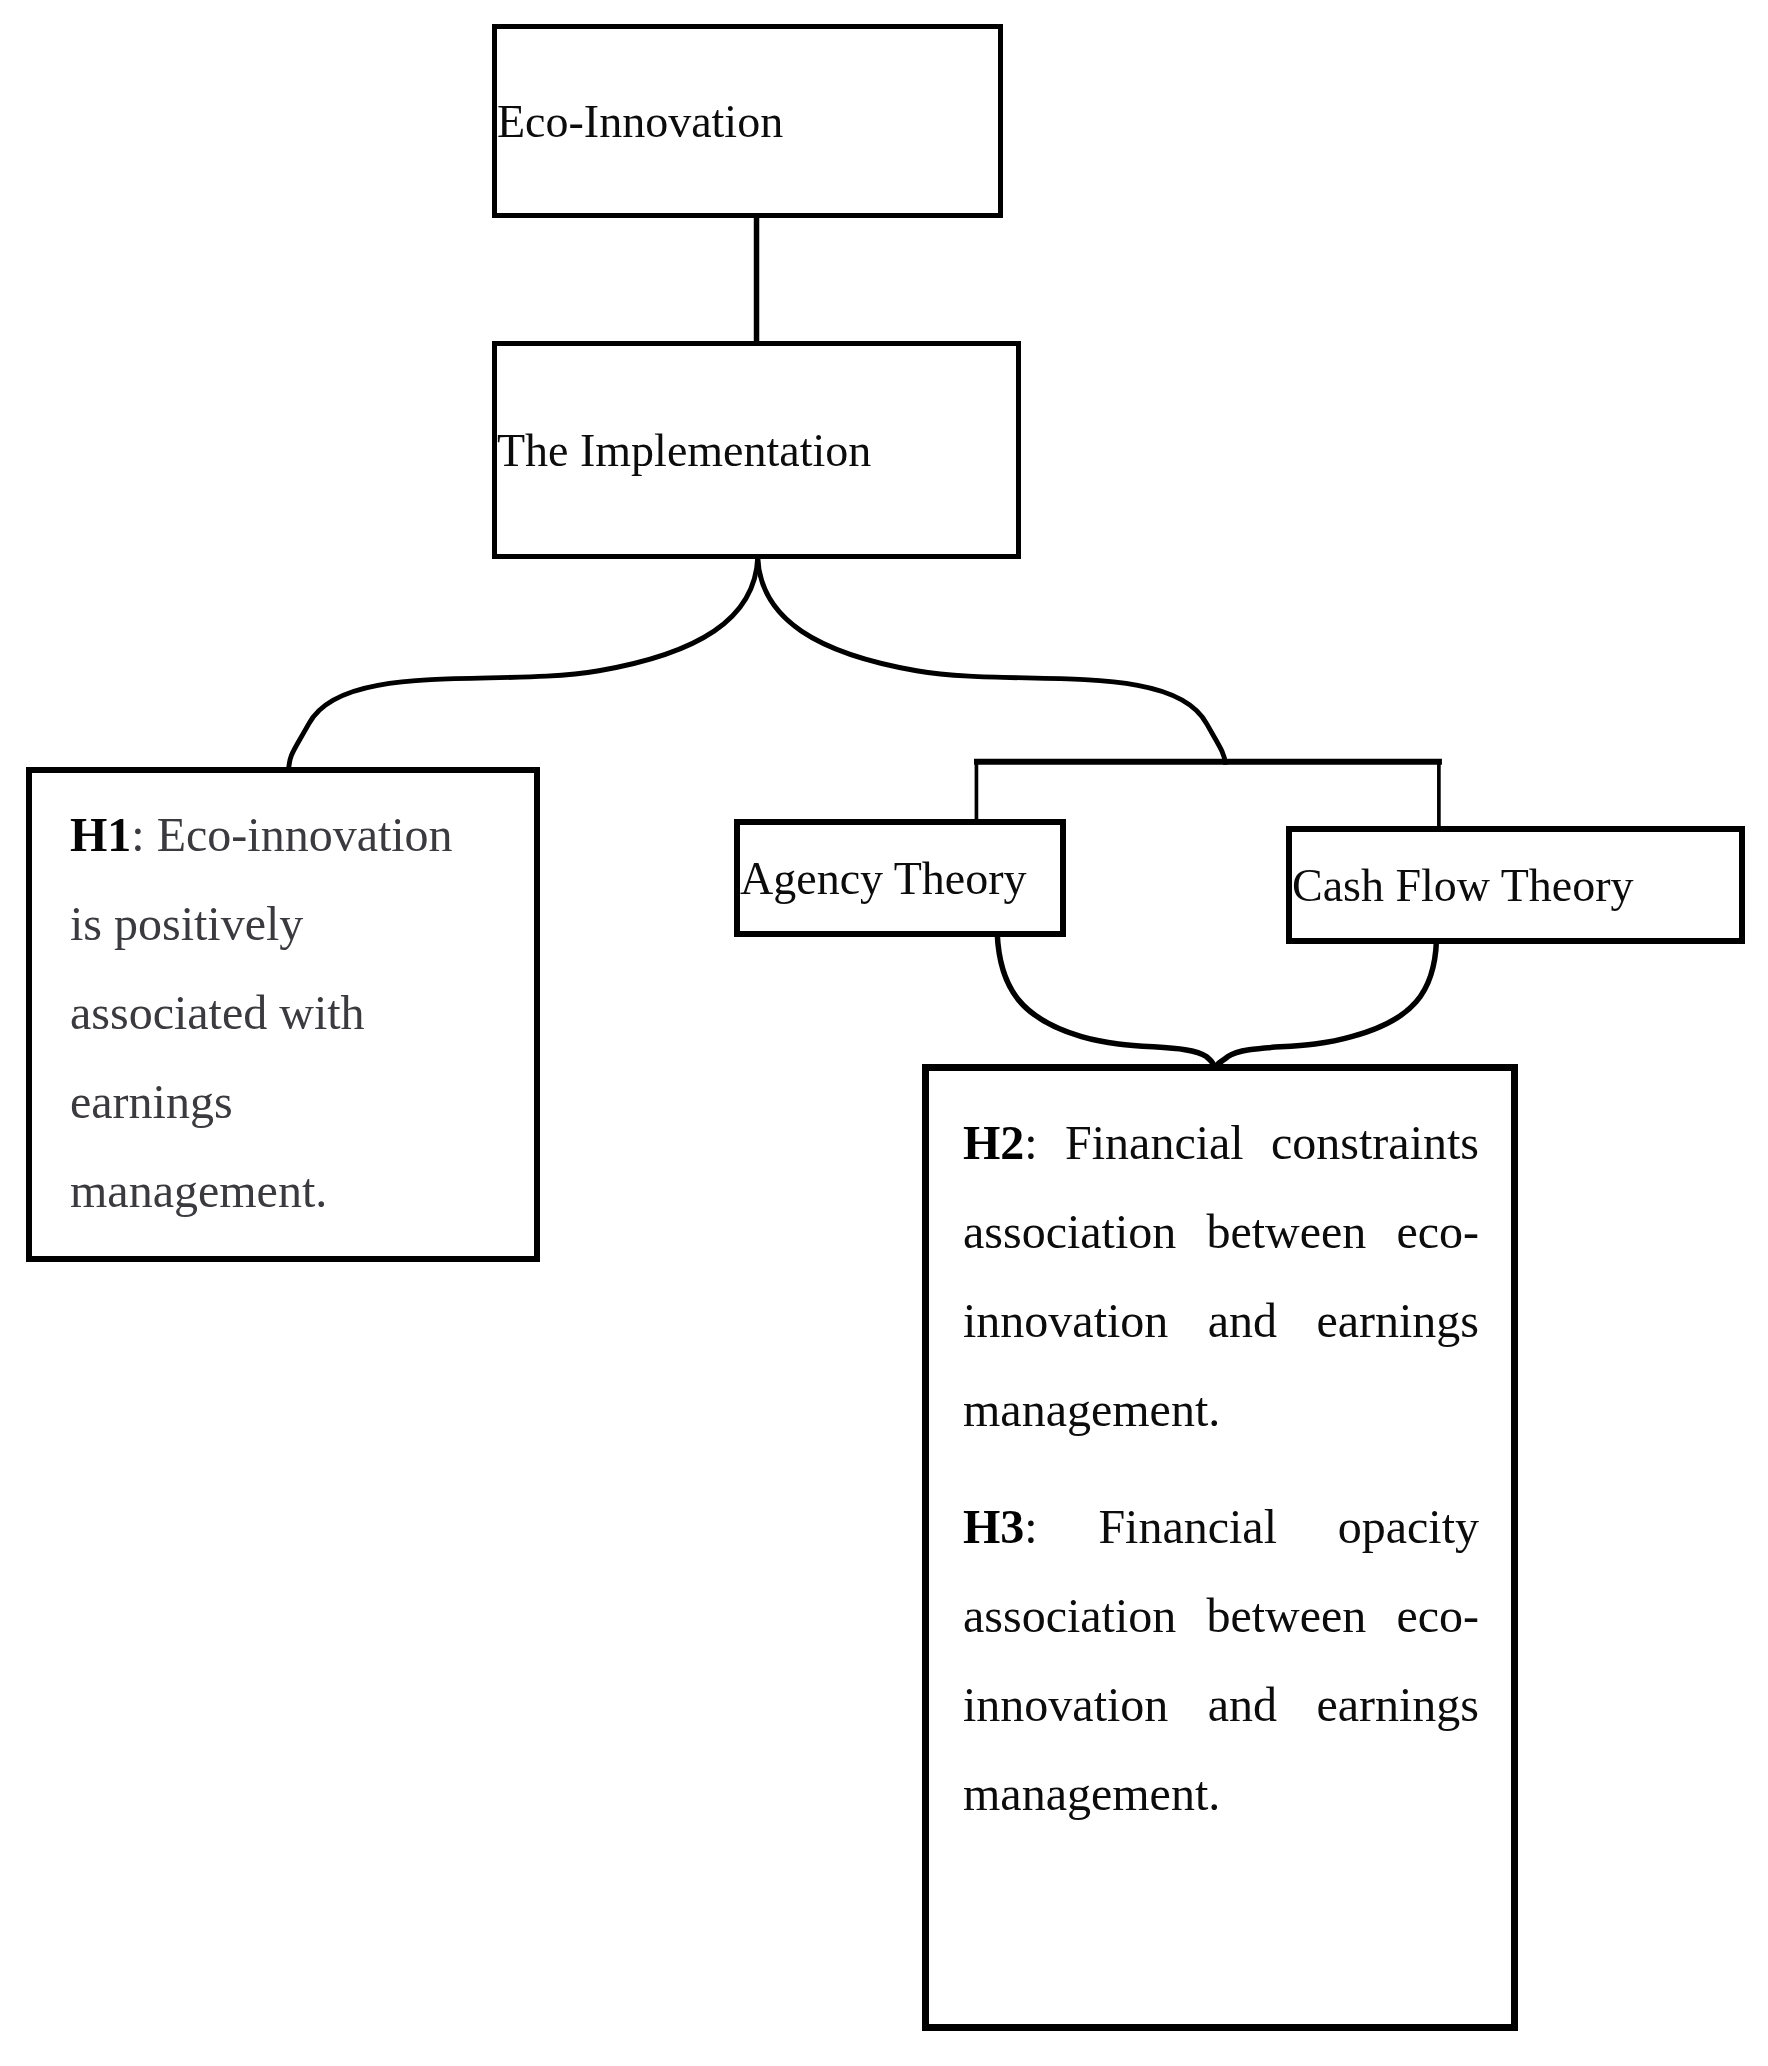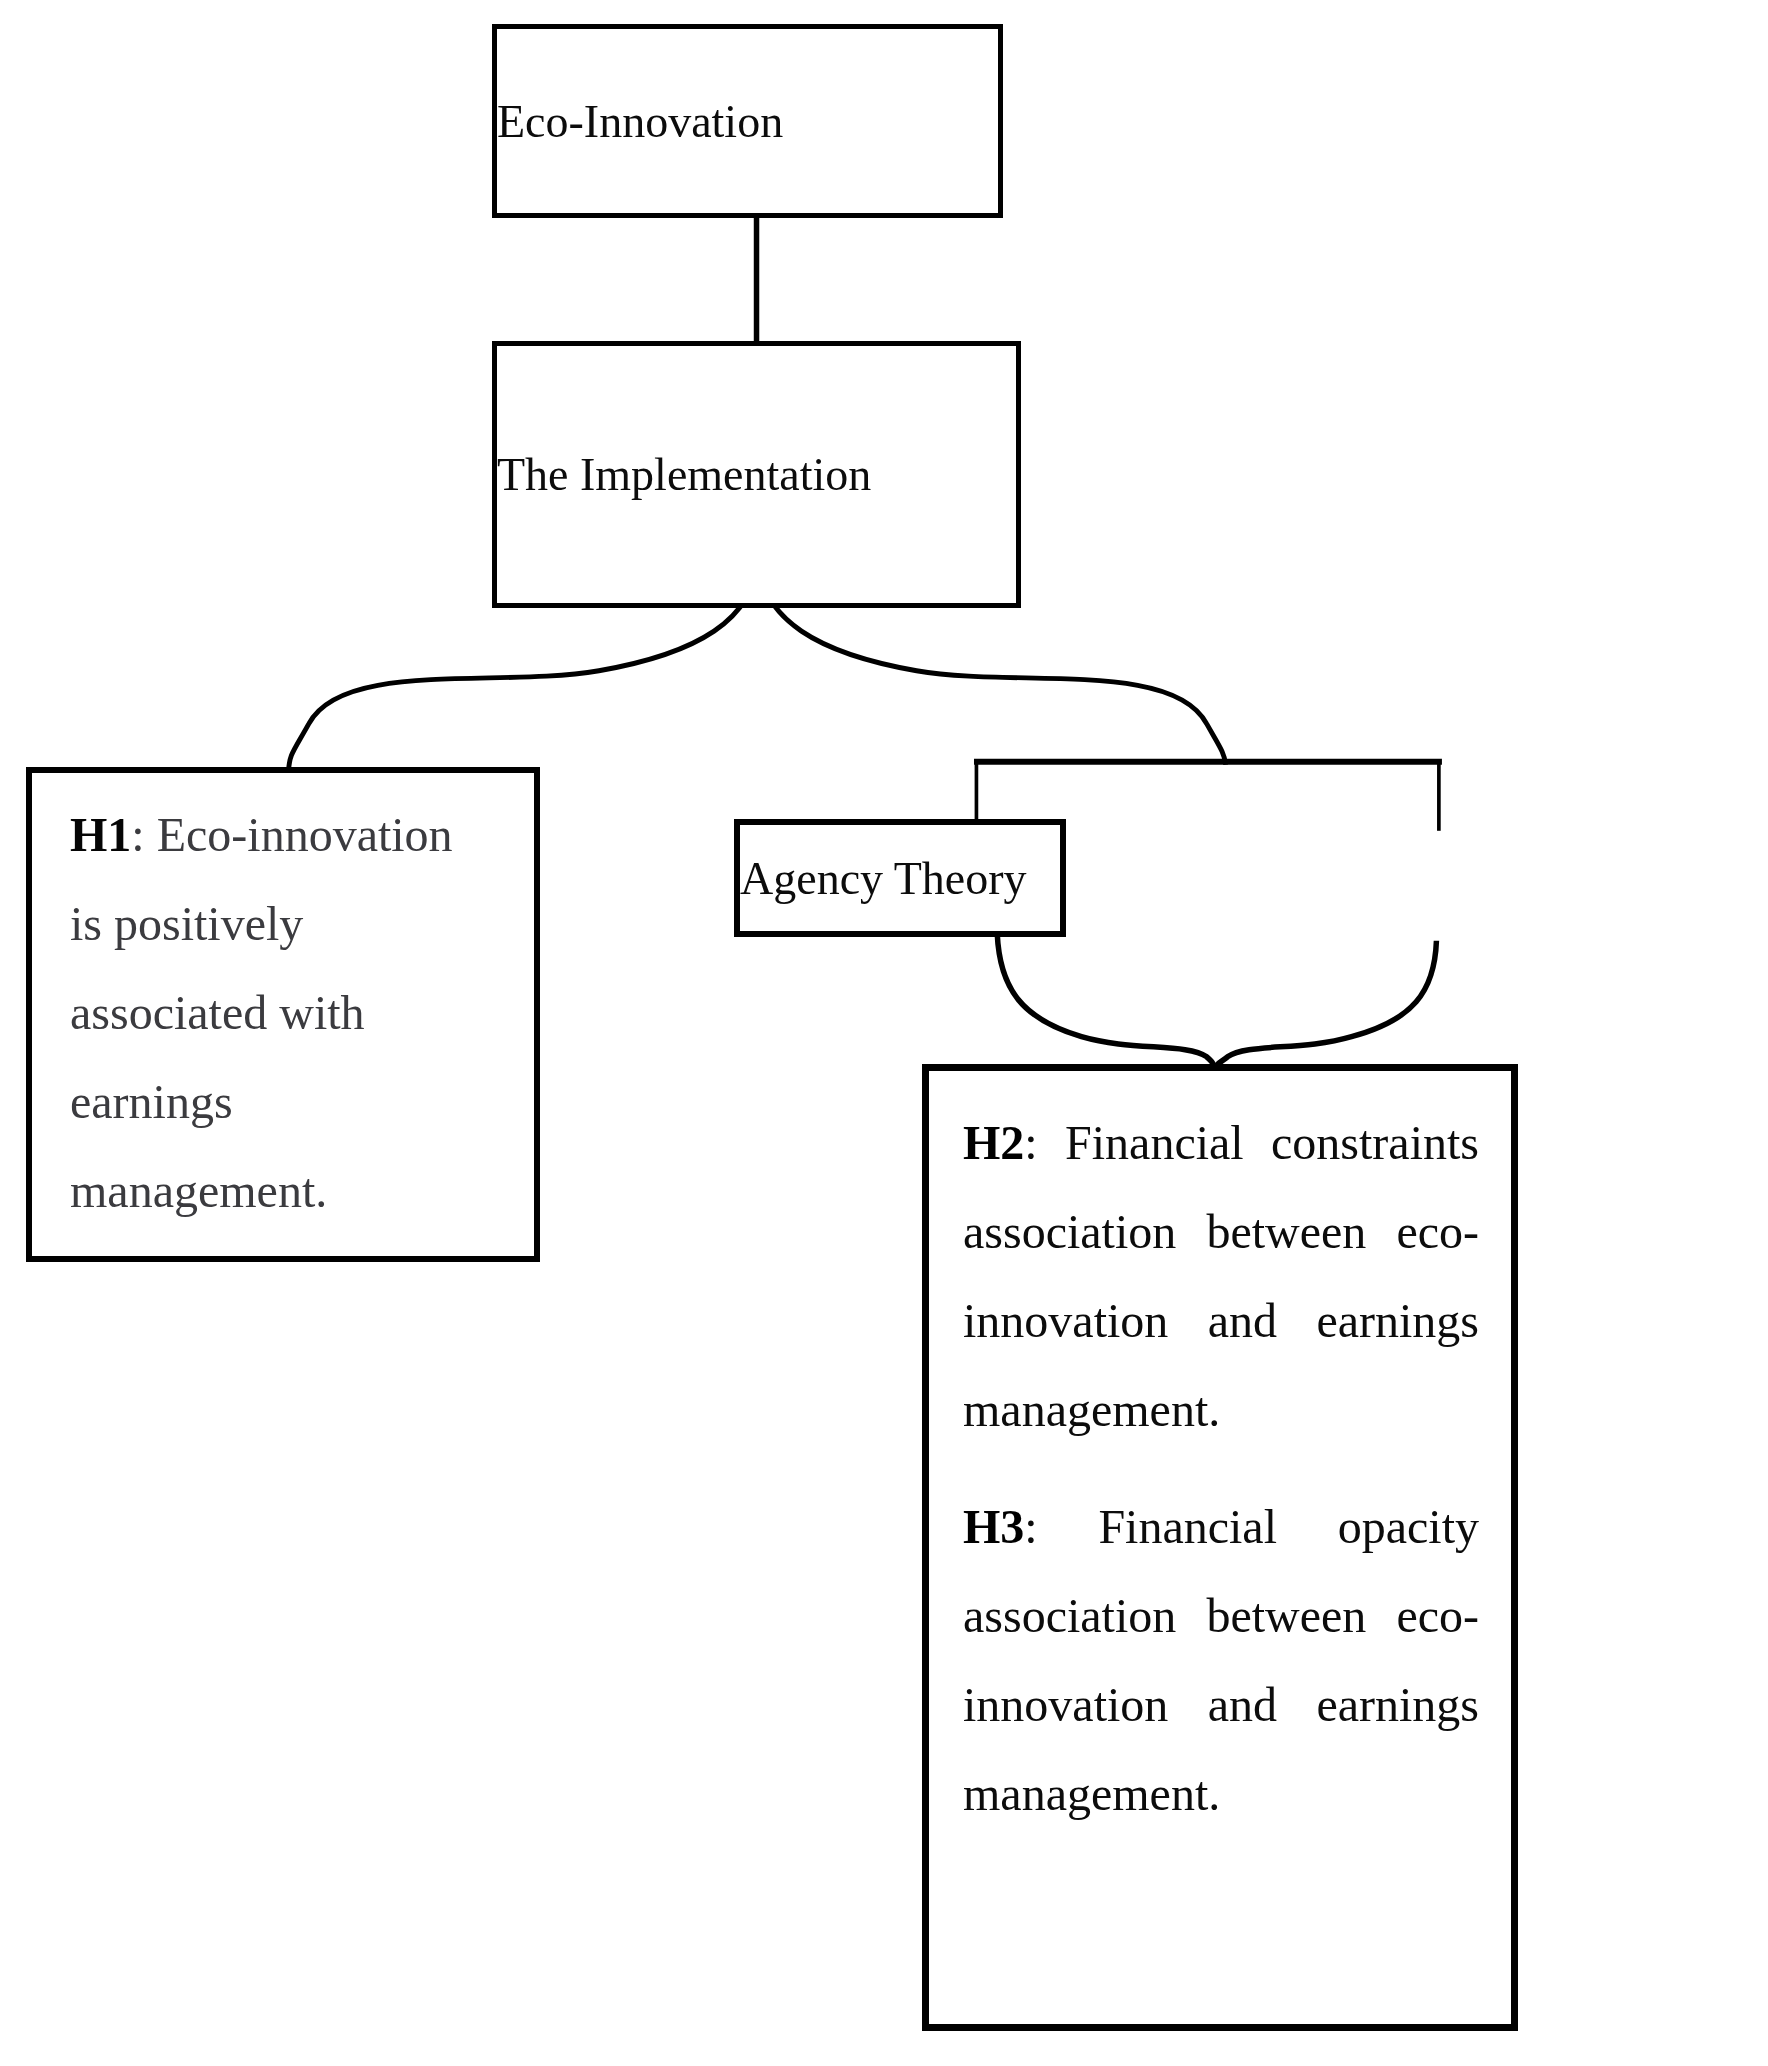--- a/index.html
+++ b/index.html
@@ -13,21 +13,21 @@
        font-family:"Liberation Serif","DejaVu Serif",serif;color:var(--text_black);}
   .canvas{position:absolute;left:0;top:0;width:1769px;height:2066px;}
   svg.wires{position:absolute;left:0;top:0;z-index:1;}
   svg.wires path{fill:none;stroke:var(--border);}
   .node{position:absolute;background:var(--background);border:5.5px solid var(--border);
         display:flex;flex-direction:column;align-items:flex-start;justify-content:center;
         text-align:center;z-index:2;box-sizing:border-box;}
   .node .ln{font-size:46px;line-height:87px;white-space:nowrap;color:var(--text_black);}
   
   #box-legitimacy{left:492px;top:24.4px;width:511px;height:194px;}
-  #box-implementation{left:492px;top:341px;width:529px;height:267px;}
+  #box-implementation{left:492px;top:341px;width:529px;height:218px;}
   
   #box-agency{left:734px;top:819px;width:332px;height:118px;border-width:6.1px;}
   #box-cashflow{left:1286px;top:826px;width:459px;height:118px;border-width:6.1px;}
   
   .hyp{position:absolute;background:var(--background);border:6.7px solid var(--border);
        z-index:2;box-sizing:border-box;font-size:48px;line-height:89px;}
   #box-h1{left:26px;top:767px;width:514px;height:495px;padding:17px 34px 0 38px;
           color:var(--text_gray);}
   #box-h23{left:922px;top:1064px;width:596px;height:967px;border-width:7.3px;
            padding:27px 32px 4px 34px;color:var(--text_black);}
@@ -58,20 +58,23 @@
   </div>
 
   <div class="node" id="box-implementation">
     <div class="ln">The Implementation</div>
   </div>
 
   <div class="node" id="box-agency">
     <div class="ln">Agency Theory</div>
   </div>
 
+  <div class="node" id="box-cashflow">
+    <div class="ln">Cash Flow Theory</div>
+  </div>
 
   <div class="hyp" id="box-h1">
     <div class="hline"><span class="hlabel">H1</span><span>: Eco-innovation</span></div>
     <div class="hline">is positively</div>
     <div class="hline">associated with</div>
     <div class="hline">earnings</div>
     <div class="hline">management.</div>
   </div>
 
   <div class="hyp" id="box-h23">

